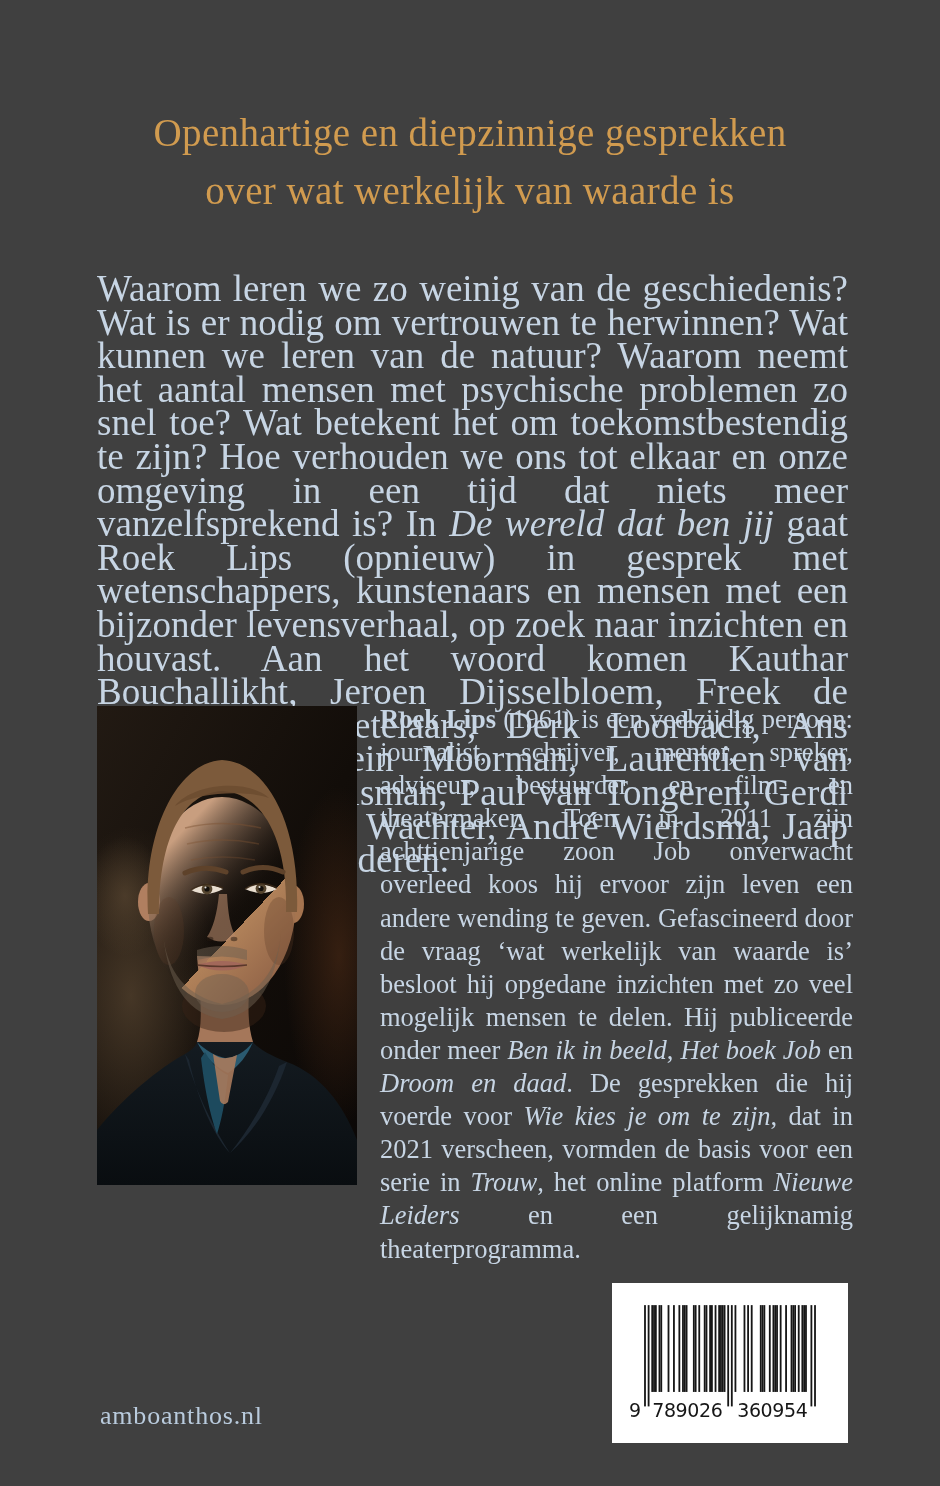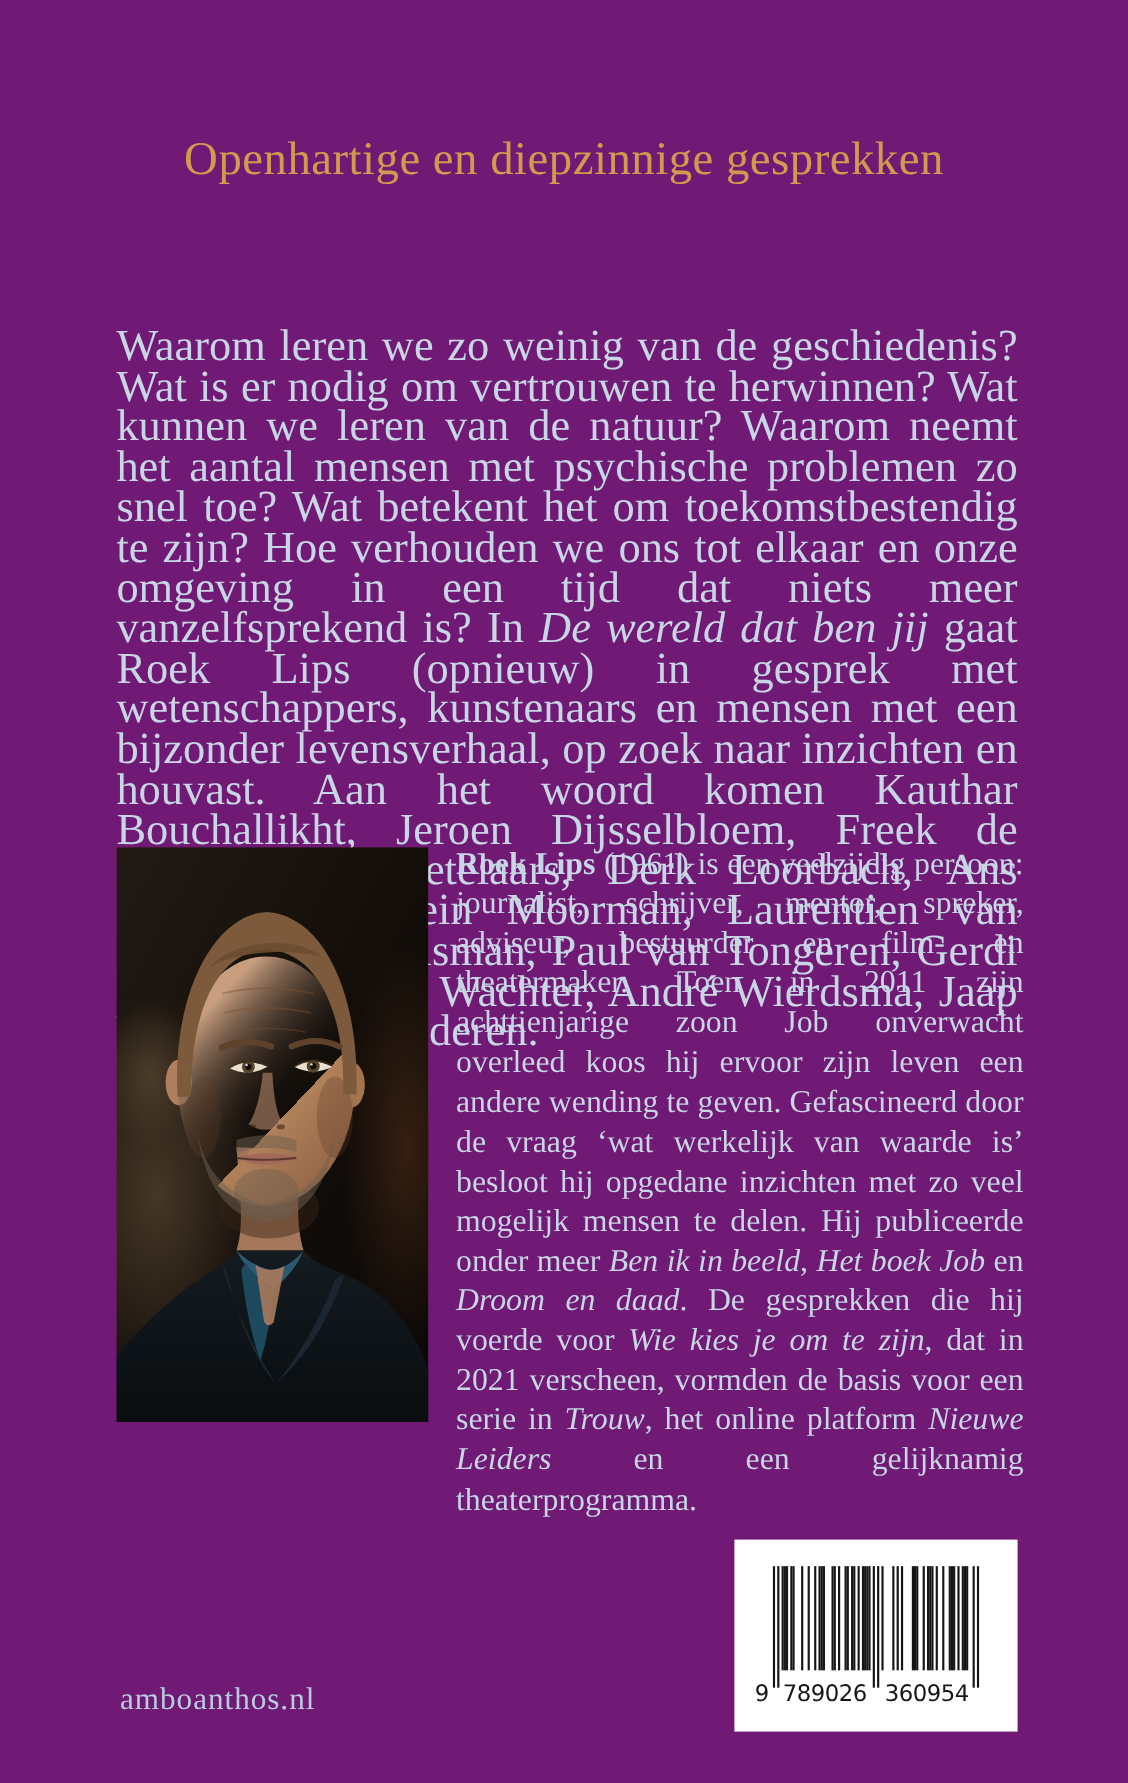--- a/index.html
+++ b/index.html
@@ -1,21 +1,21 @@
 <!DOCTYPE html>
 <html lang="nl"><head>
 <meta charset="utf-8">
 <style>
   * { margin:0; padding:0; box-sizing:border-box; }
   html,body { background:#0e2c50; }
   .cover {
     position:relative;
     width:940px; height:1486px;
     margin:0 auto;
-    background:#701a75;
+    background:#404040;
     font-family:"Liberation Serif", serif;
     overflow:hidden;
   }
   .heading {
     position:absolute; top:104px; left:0; right:0;
     text-align:center;
     color:#d19b4f;
     font-size:39px; line-height:58px;
     letter-spacing:0.4px;
     font-weight:400;
@@ -57,20 +57,21 @@
     font-size:10.5px; fill:#161616;
   }
 </style>
 </head>
 <body>
 
 <div class="cover">
 
   <div class="heading">
     <div>Openhartige en diepzinnige gesprekken</div>
+    <div>over wat werkelijk van waarde is</div>
   </div>
 
   <p class="blurb"><span>Waarom leren we zo weinig van de geschiedenis? Wat is er nodig om vertrouwen te herwinnen? Wat kunnen we leren van de natuur? Waarom neemt het aantal mensen met psychische problemen zo snel toe? Wat betekent het om toekomstbestendig te zijn? Hoe verhouden we ons tot elkaar en onze omgeving in een tijd dat niets meer vanzelfsprekend is? In </span><i>De wereld dat ben jij</i><span> gaat Roek Lips (opnieuw) in gesprek met wetenschappers, kunstenaars en mensen met een bijzonder levensverhaal, op zoek naar inzichten en houvast. Aan het woord komen Kauthar Bouchallikht, Jeroen Dijsselbloem, Freek de Jonge, Thijs Ketelaars, Derk Loorbach, Ans Markus, Marjolein Moorman, Laurentien van Oranje, Geert Teisman, Paul van Tongeren, Gerdi Verbeet, Dirk De Wachter, André Wierdsma, Jaap Winter en vele anderen.</span></p>
 
   <div class="photo-frame">
     <svg viewBox="0 0 260 479" preserveAspectRatio="none">
       <defs>
         <linearGradient id="bgGrad" x1="0" y1="0" x2="1" y2="1">
           <stop offset="0" stop-color="#221a13"></stop>
           <stop offset="0.55" stop-color="#120d09"></stop>

